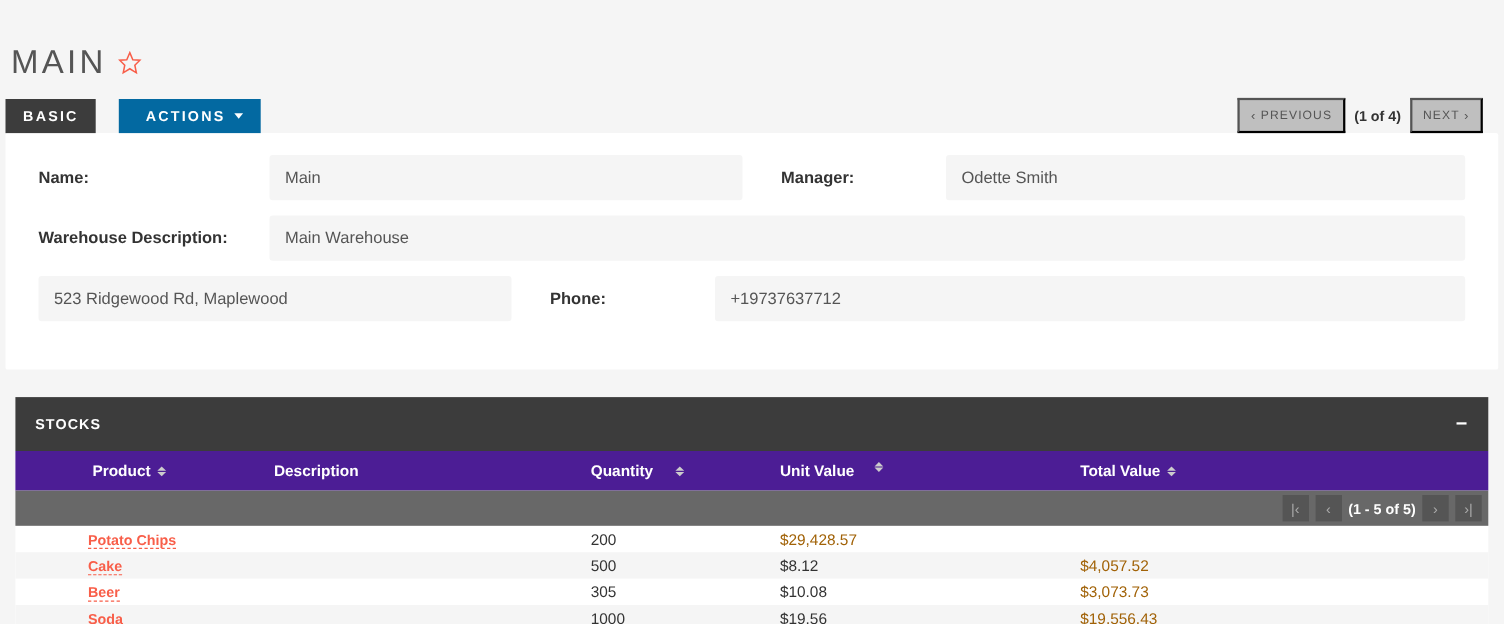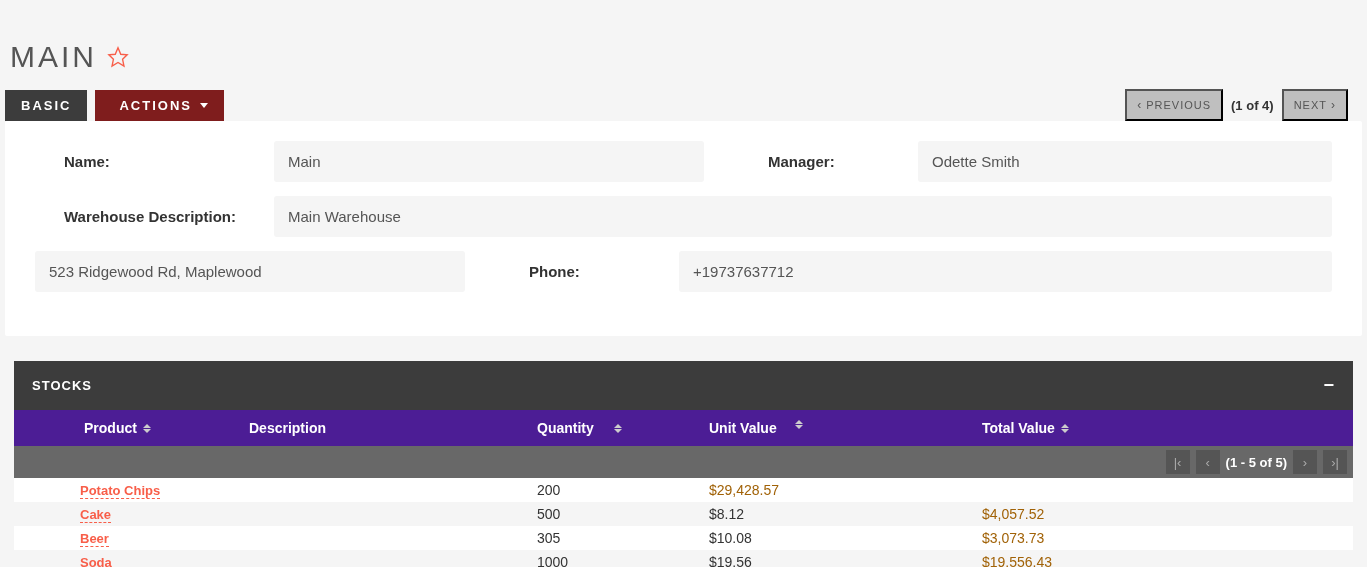--- a/index.html
+++ b/index.html
@@ -26,34 +26,34 @@
       width: 22px;
       height: 22px;
       stroke: #f85e49;
       fill: none;
       stroke-width: 1.5;
     }
     .toolbar {
       display: flex;
       align-items: center;
       padding: 0 5px;
-      gap: 8px;
+      gap: 21px;
       justify-content: flex-end;
     }
     .btn {
       border: none;
       padding: 8px 16px;
       font-size: 13px;
       font-weight: 600;
       letter-spacing: 2px;
       cursor: pointer;
       font-family: inherit;
     }
     .btn-dark { background: #3c3c3c; color: #fff; }
-    .btn-accent { background: #7f1d1d; color: #fff; display: inline-flex; align-items: center; gap: 8px; padding-left: 24px; }
+    .btn-accent { background: #0369a1; color: #fff; display: inline-flex; align-items: center; gap: 8px; padding-left: 24px; }
     .caret-down-icon {
       width: 0;
       height: 0;
       border-left: 4px solid transparent;
       border-right: 4px solid transparent;
       border-top: 5px solid #fff;
       display: inline-block;
     }
     .toolbar-right {
       margin-left: auto;
@@ -77,21 +77,20 @@
       margin: 0 5px 25px 5px;
       padding: 20px 30px 30px 30px;
       border-radius: 2px;
     }
     .form-row { display: flex; align-items: center; margin-bottom: 14px; }
     .form-label {
       flex: 0 0 210px;
       font-weight: 700;
       font-size: 15px;
       color: #333;
-      margin-left: 29px;
     }
     .form-label.col2 { flex: 0 0 185px; padding-left: 35px; }
     .form-value {
       background: #f5f5f5;
       padding: 12px 14px;
       border-radius: 3px;
       font-size: 15px;
       color: #555;
     }
     .form-value.wide { flex: 0 0 430px; }

